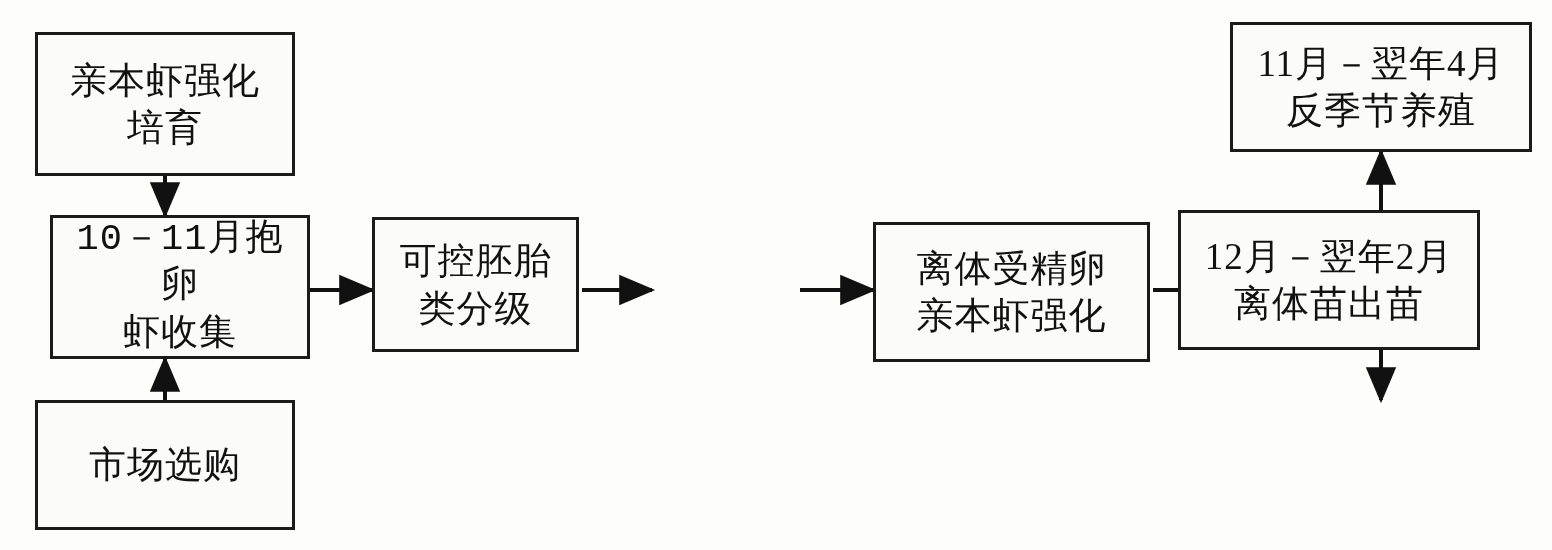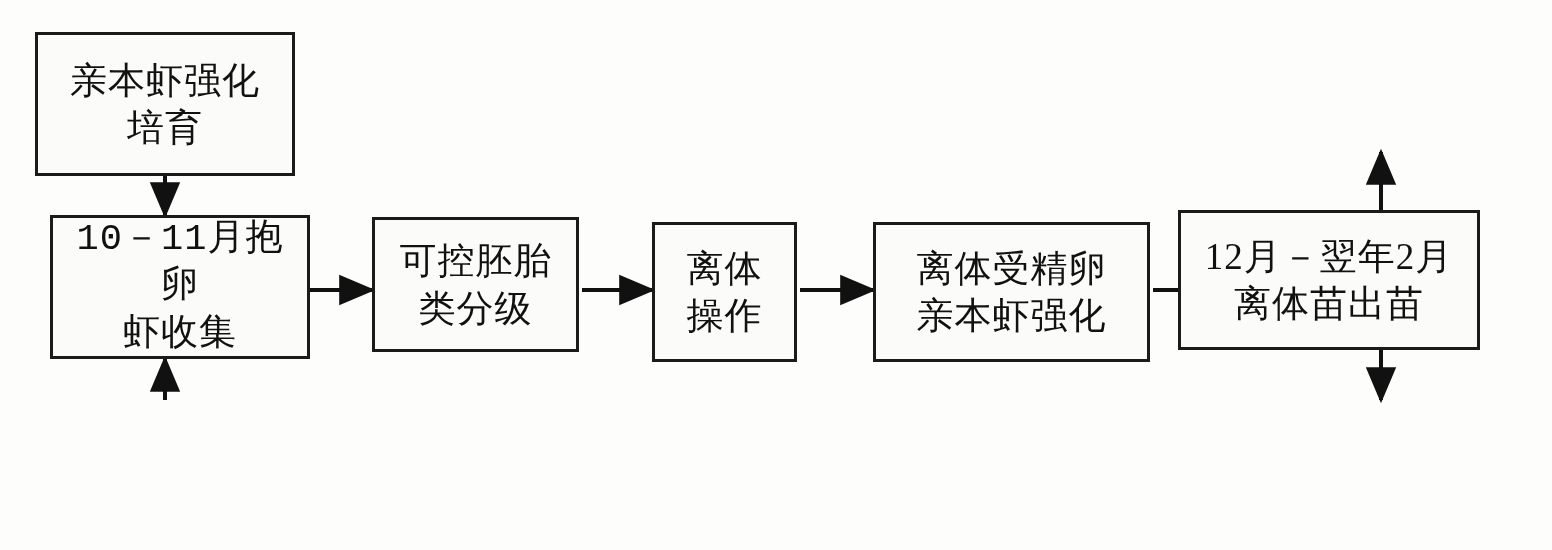--- a/index.html
+++ b/index.html
@@ -71,30 +71,33 @@
   </svg>
 
   <div class="node" style="left: 35px; top: 32px; width: 260px; height: 144px;">
     <span class="txt">亲本虾强化
 培育</span>
   </div>
   <div class="node" style="left: 50px; top: 215px; width: 260px; height: 144px; font-family: Liberation Mono, monospace;">
     <span class="txt">10－11月抱卵
 虾收集</span>
   </div>
+  <div class="node" style="left: 35px; top: 400px; width: 260px; height: 130px;">
+    <span class="txt">市场选购</span>
+  </div>
   <div class="node" style="left: 372px; top: 217px; width: 207px; height: 135px;">
     <span class="txt">可控胚胎
 类分级</span>
   </div>
-  <div class="node" style="left: 652px; top: 222px; width: 145px; height: 140px;">
-    <span class="txt">离体
-操作</span>
-  </div>
   <div class="node" style="left: 873px; top: 222px; width: 277px; height: 140px;">
     <span class="txt">离体受精卵
 亲本虾强化</span>
+  </div>
+  <div class="node" style="left: 1230px; top: 22px; width: 302px; height: 130px;">
+    <span class="txt">11月－翌年4月
+反季节养殖</span>
   </div>
   <div class="node" style="left: 1178px; top: 210px; width: 302px; height: 140px;">
     <span class="txt">12月－翌年2月
 离体苗出苗</span>
   </div>
 
 </div>
 
 </body></html>

